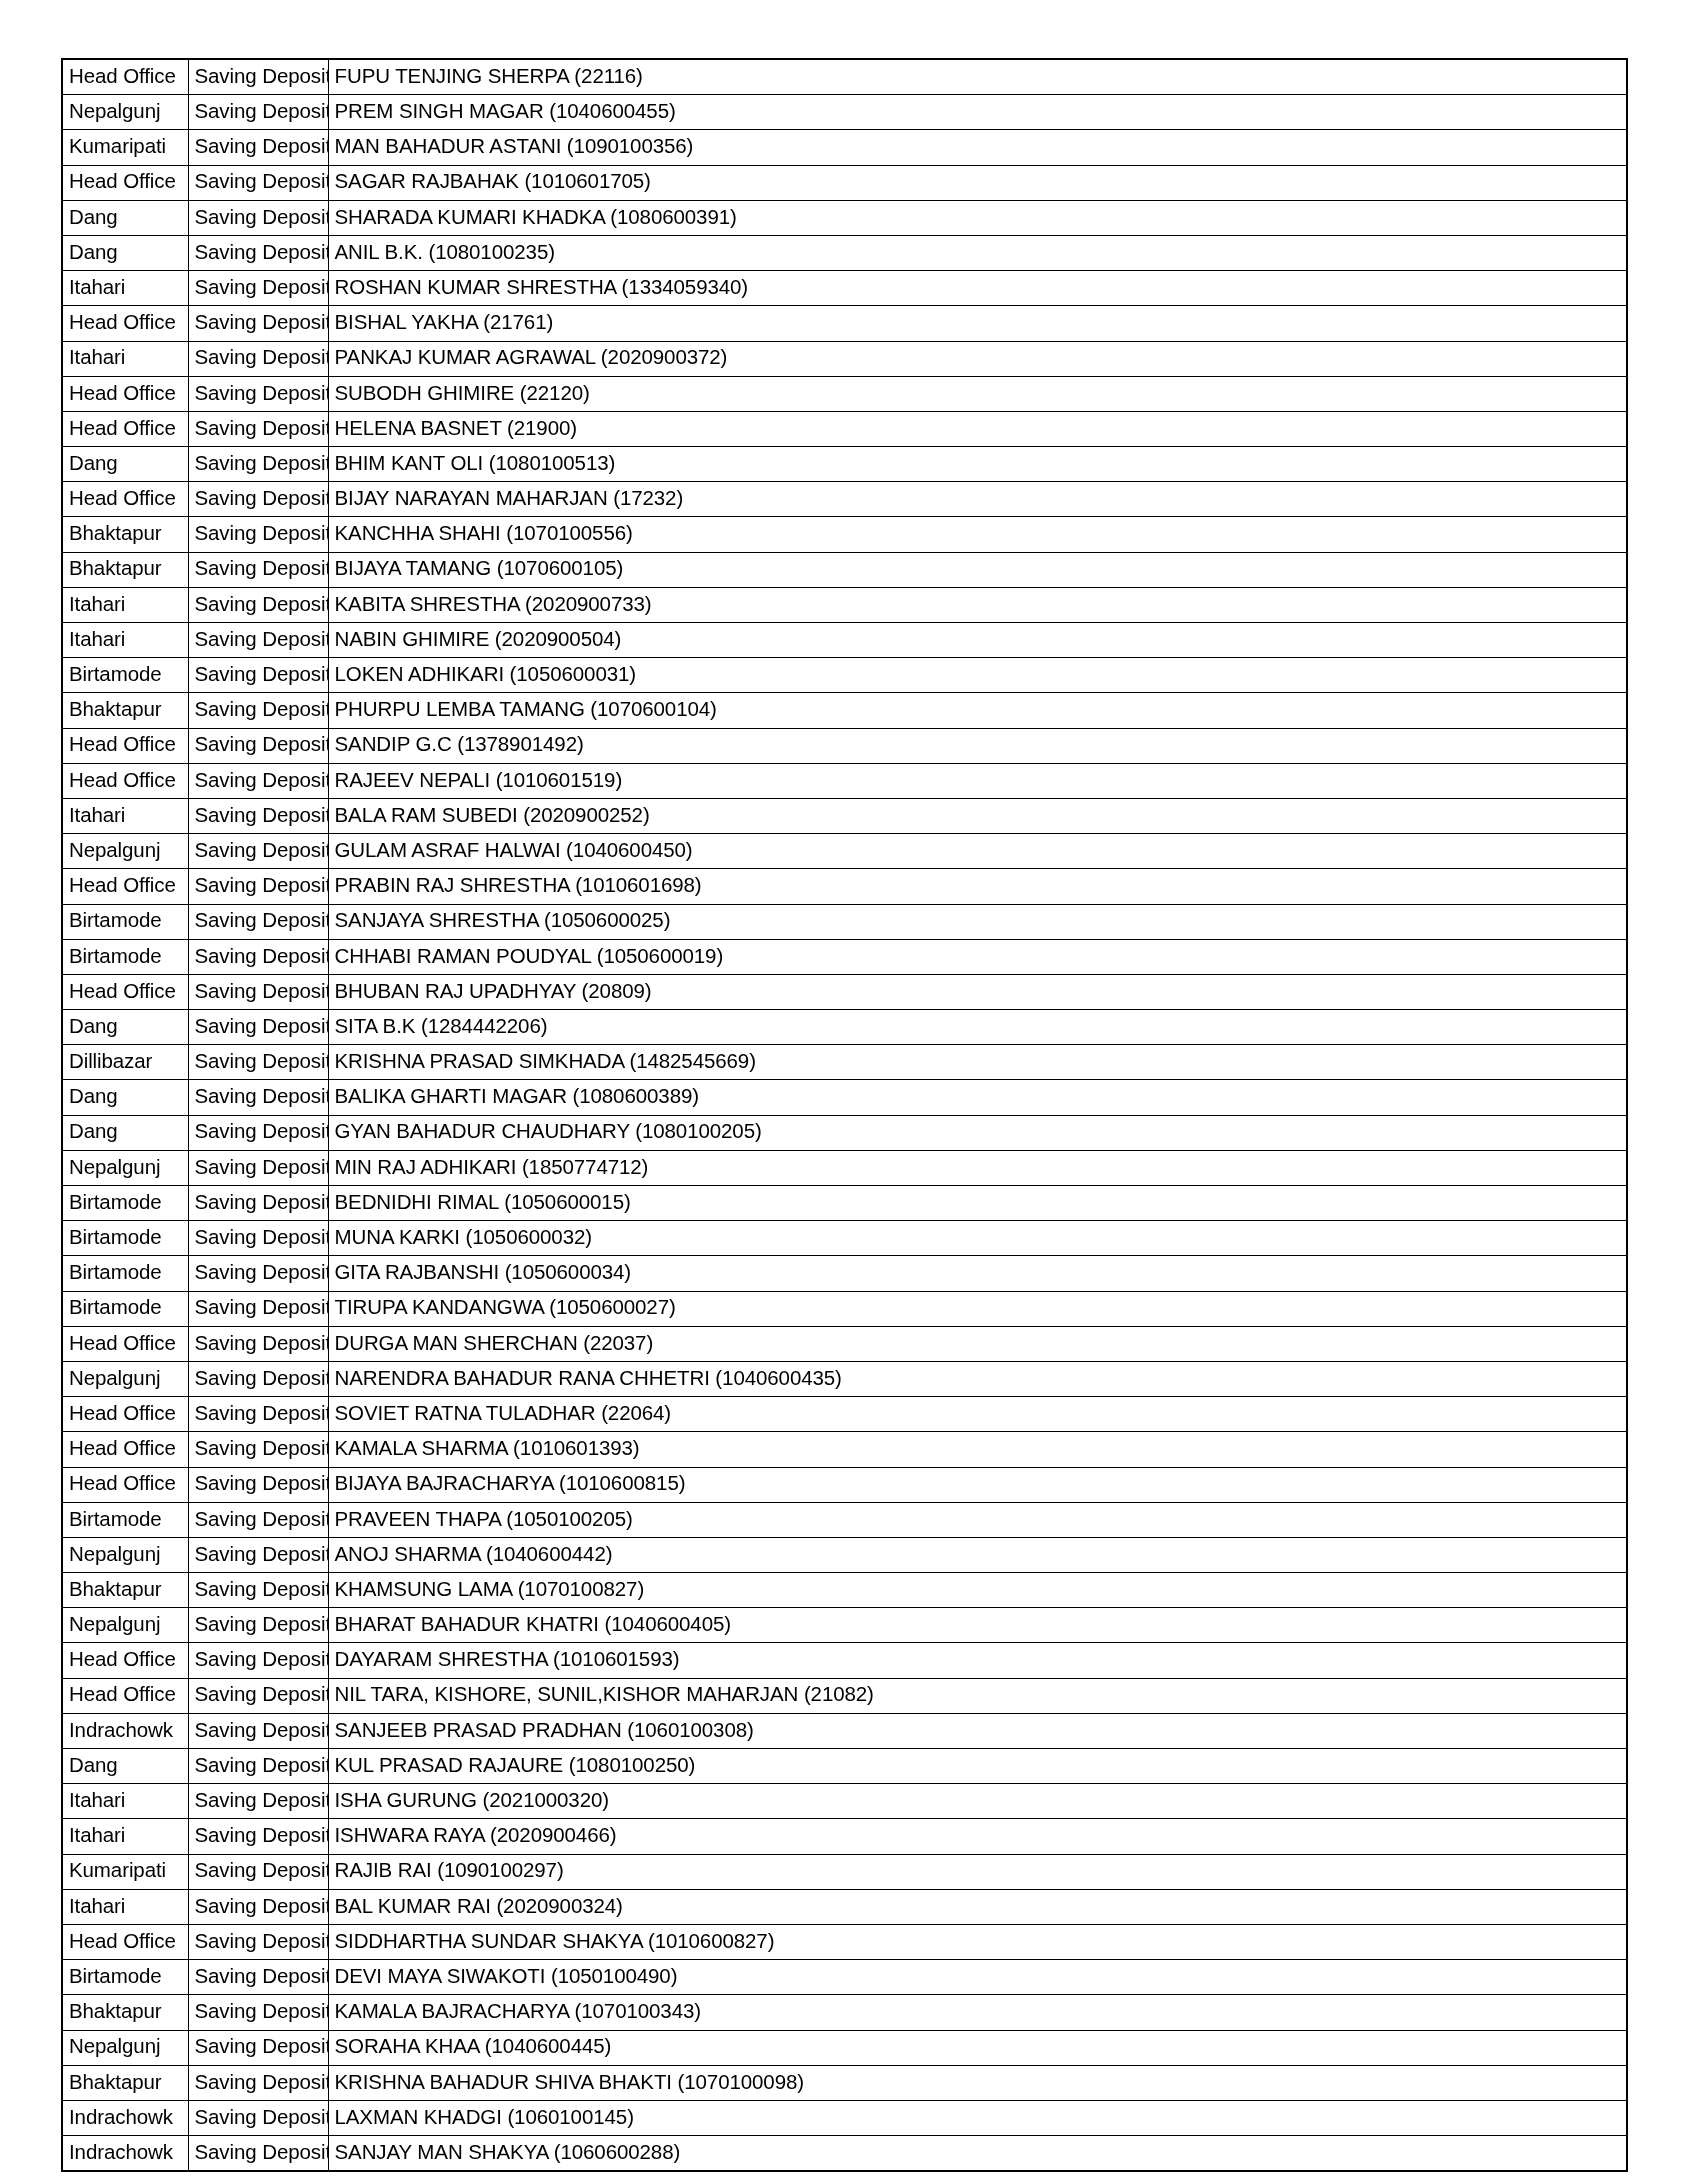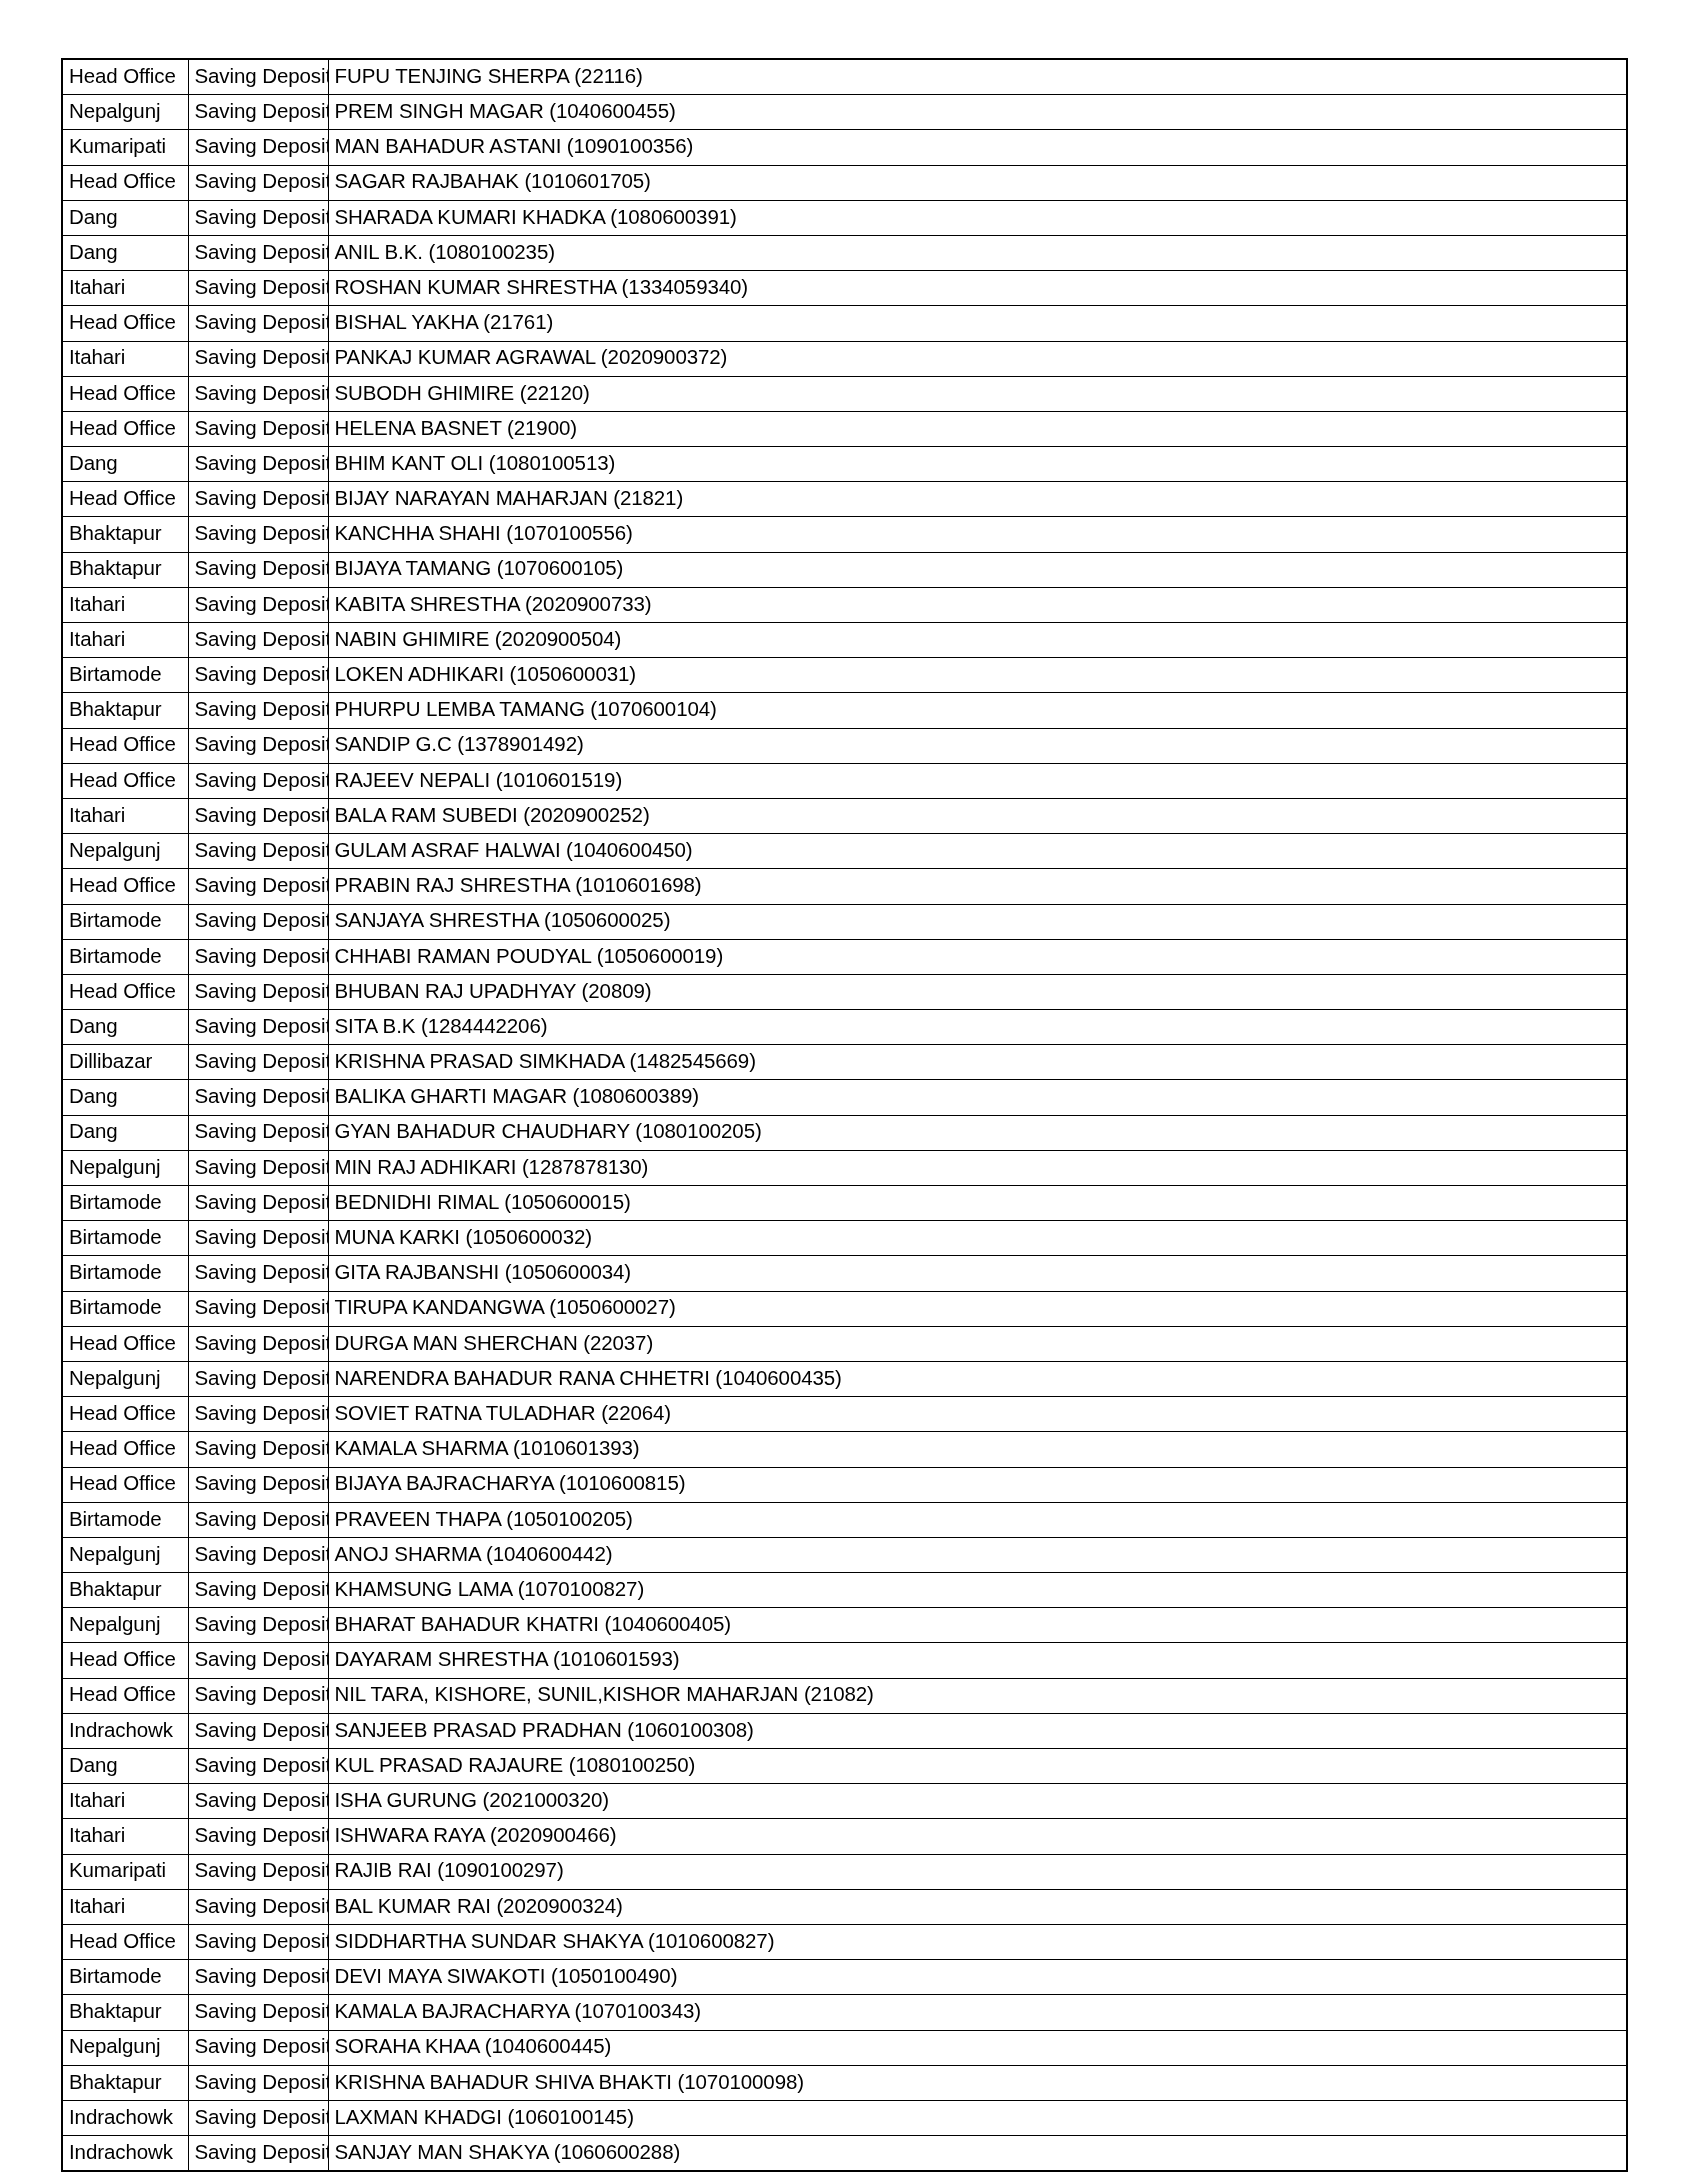--- a/index.html
+++ b/index.html
@@ -114,21 +114,21 @@
           <td class="account-cell">HELENA BASNET (21900)</td>
         </tr>
         <tr>
           <td class="branch-cell">Dang</td>
           <td class="scheme-cell">Saving Deposit</td>
           <td class="account-cell">BHIM KANT OLI (1080100513)</td>
         </tr>
         <tr>
           <td class="branch-cell">Head Office</td>
           <td class="scheme-cell">Saving Deposit</td>
-          <td class="account-cell">BIJAY NARAYAN MAHARJAN (21821)</td>
+          <td class="account-cell">BIJAY NARAYAN MAHARJAN (17232)</td>
         </tr>
         <tr>
           <td class="branch-cell">Bhaktapur</td>
           <td class="scheme-cell">Saving Deposit</td>
           <td class="account-cell">KANCHHA SHAHI (1070100556)</td>
         </tr>
         <tr>
           <td class="branch-cell">Bhaktapur</td>
           <td class="scheme-cell">Saving Deposit</td>
           <td class="account-cell">BIJAYA TAMANG (1070600105)</td>
@@ -209,21 +209,21 @@
           <td class="account-cell">BALIKA GHARTI MAGAR (1080600389)</td>
         </tr>
         <tr>
           <td class="branch-cell">Dang</td>
           <td class="scheme-cell">Saving Deposit</td>
           <td class="account-cell">GYAN BAHADUR CHAUDHARY (1080100205)</td>
         </tr>
         <tr>
           <td class="branch-cell">Nepalgunj</td>
           <td class="scheme-cell">Saving Deposit</td>
-          <td class="account-cell">MIN RAJ ADHIKARI (1287878130)</td>
+          <td class="account-cell">MIN RAJ ADHIKARI (1850774712)</td>
         </tr>
         <tr>
           <td class="branch-cell">Birtamode</td>
           <td class="scheme-cell">Saving Deposit</td>
           <td class="account-cell">BEDNIDHI RIMAL (1050600015)</td>
         </tr>
         <tr>
           <td class="branch-cell">Birtamode</td>
           <td class="scheme-cell">Saving Deposit</td>
           <td class="account-cell">MUNA KARKI (1050600032)</td>

